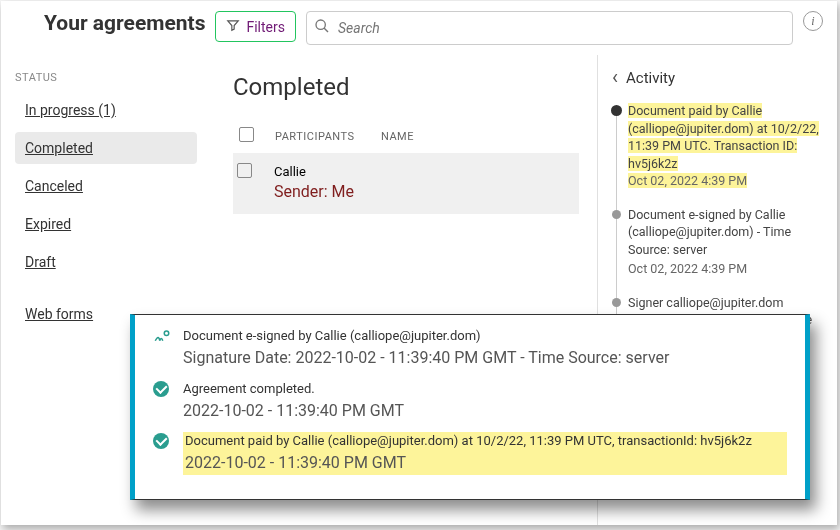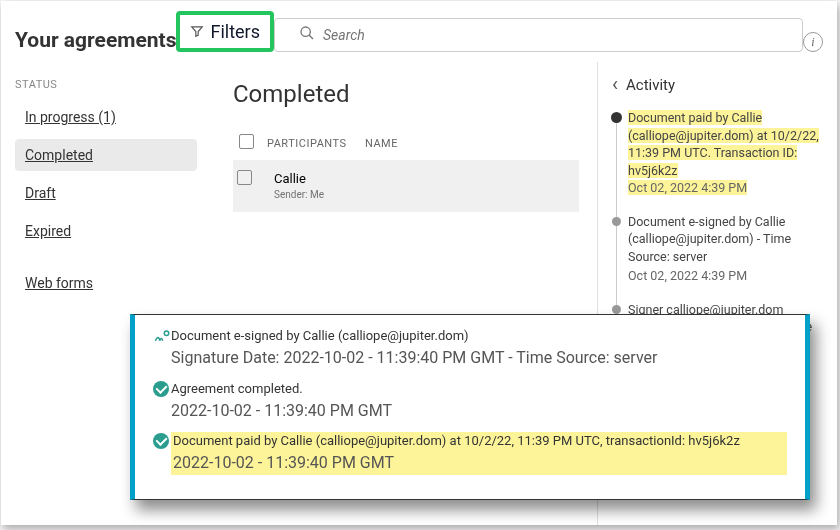--- a/index.html
+++ b/index.html
@@ -10,34 +10,36 @@
   width: 836px;
   height: 524px;
   position: absolute;
   top: 1px; left: 1px;
   box-shadow: 2px 4px 8px rgba(0,0,0,0.3);
   overflow: hidden;
 }
 
 .header {
   display: flex;
-  align-items: flex-end;
+  align-items: flex-start;
   padding: 10px 14px;
+  gap: 10px;
+  margin-left: 29px;
 }
 .page-title { font-size: 21px; font-weight: 700; color: #333; }
 .filters-btn {
   display: flex; align-items: center; gap: 6px;
-  border: 4px solid #22c55e; border-radius: 4px;
-  padding: 6px 10px; font-size: 18px; color: #0f172a; cursor: pointer;
+  border: 1px solid #22c55e; border-radius: 4px;
+  padding: 6px 10px; font-size: 14px; color: #701a75; cursor: pointer;
 }
 .search-wrap {
   flex: 1;
   display: flex; align-items: center; gap: 8px;
   border: 1px solid #ccc; border-radius: 4px;
-  padding: 6px 24px;
+  padding: 6px 7px;
 }
 .search-wrap input {
   border: none; outline: none; font-size: 14px; flex: 1; font-style: italic; color: #888;
 }
 .info-btn {
   width: 20px; height: 20px; border: 1px solid #999; border-radius: 50%;
   display: flex; align-items: center; justify-content: center;
   font-size: 12px; color: #666; font-style: italic; font-family: serif; cursor: pointer;
 }
 
@@ -49,35 +51,35 @@
   padding: 8px 10px; font-size: 14px; color: #333; cursor: pointer; border-radius: 4px; margin-right: 14px;
   margin-bottom: 6px;
   text-decoration: underline;
 }
 .sidebar-item.active { background: #eaeaea; }
 .sidebar-gap { height: 14px; }
 
 .main { flex: 1; padding: 18px 18px 0 22px; border-left: 0; position: relative; }
 .main-title { font-size: 24px; font-weight: 400; color: #333; margin-bottom: 18px; }
 .table-head {
-  display: flex; align-items: center; gap: 8px;
+  display: flex; align-items: center; gap: 16px;
   font-size: 11px; color: #666; letter-spacing: 0.5px;
   padding: 8px 6px;
 }
 .th-check { width: 20px; }
 .th-participants { width: 90px; }
 .th-name { flex: 1; }
 .table-row {
   display: flex; align-items: flex-start; gap: 20px;
   background: #f0f0f0; padding: 10px 1px; font-size: 13px;
 }
 .td-check { width: 20px; display:flex; align-items:center; justify-content:center; }
 .td-participants { width: 90px; line-height: 1.4; }
 .td-name { flex: 1; line-height: 1.4; }
-.sender-line { color: #737373; font-size: 10px; }
+.sender-line { color: #7f1d1d; font-size: 16px; }
 .date-line { color: #666; font-size: 12px; }
 .checkbox {
   width: 15px; height: 15px; border: 1.5px solid #888; border-radius: 2px; display:inline-block;
 }
 
 .activity {
   width: 240px; border-left: 1px solid #e0e0e0; padding: 12px 14px 0 14px;
   overflow: hidden;
 }
 .activity-head { display: flex; align-items: center; gap: 8px; margin-bottom: 14px; }
@@ -103,21 +105,21 @@
   position: absolute;
   left: 130px; top: 314px;
   width: 680px;
   background: #fff;
   border: 1px solid #333;
   border-left: 5px solid #00a0c8;
   border-right: 5px solid #00a0c8;
   box-shadow: 6px 10px 14px rgba(0,0,0,0.45);
   padding: 12px 18px 14px 18px;
 }
-.ov-item { display: flex; gap: 0; margin-bottom: 10px; }
+.ov-item { display: flex; gap: 12px; margin-bottom: 10px; }
 .ov-icon { width: 18px; height: 18px; flex-shrink: 0; margin-top: 1px; }
 .ov-body { flex: 1; font-size: 13px; color: #333; line-height: 1.4; }
 .ov-sub { font-size: 16px; color: #555; margin-top: 2px; }
 .ov-item.hl .ov-body { background: #fdf49a; padding: 0 2px; }
 .ov-item.hl .ov-body .ov-sub { background: transparent; }
 
 .check-circle {
   width: 16px; height: 16px; background: #2a9d8f; border-radius: 50%;
   display: flex; align-items: center; justify-content: center;
 }
@@ -152,22 +154,23 @@
       <input type="text" placeholder="Search" style="">
     </div>
     <div class="info-btn">i</div>
   </div>
 
   <div class="body">
     <div class="sidebar">
       <div class="status-label">STATUS</div>
       <div class="sidebar-item">In progress (1)</div>
       <div class="sidebar-item active">Completed</div>
+      <div class="sidebar-item">Canceled</div>
+      <div class="sidebar-item">Expired</div>
       <div class="sidebar-item">Draft</div>
-      <div class="sidebar-item">Expired</div>
       <div class="sidebar-gap"></div>
       <div class="sidebar-item">Web forms</div>
     </div>
 
     <div class="main">
       <div class="main-title">Completed</div>
       <div class="table-head">
         <div class="th-check"><span class="checkbox"></span></div>
         <div class="th-participants">PARTICIPANTS</div>
         <div class="th-name">NAME</div>

